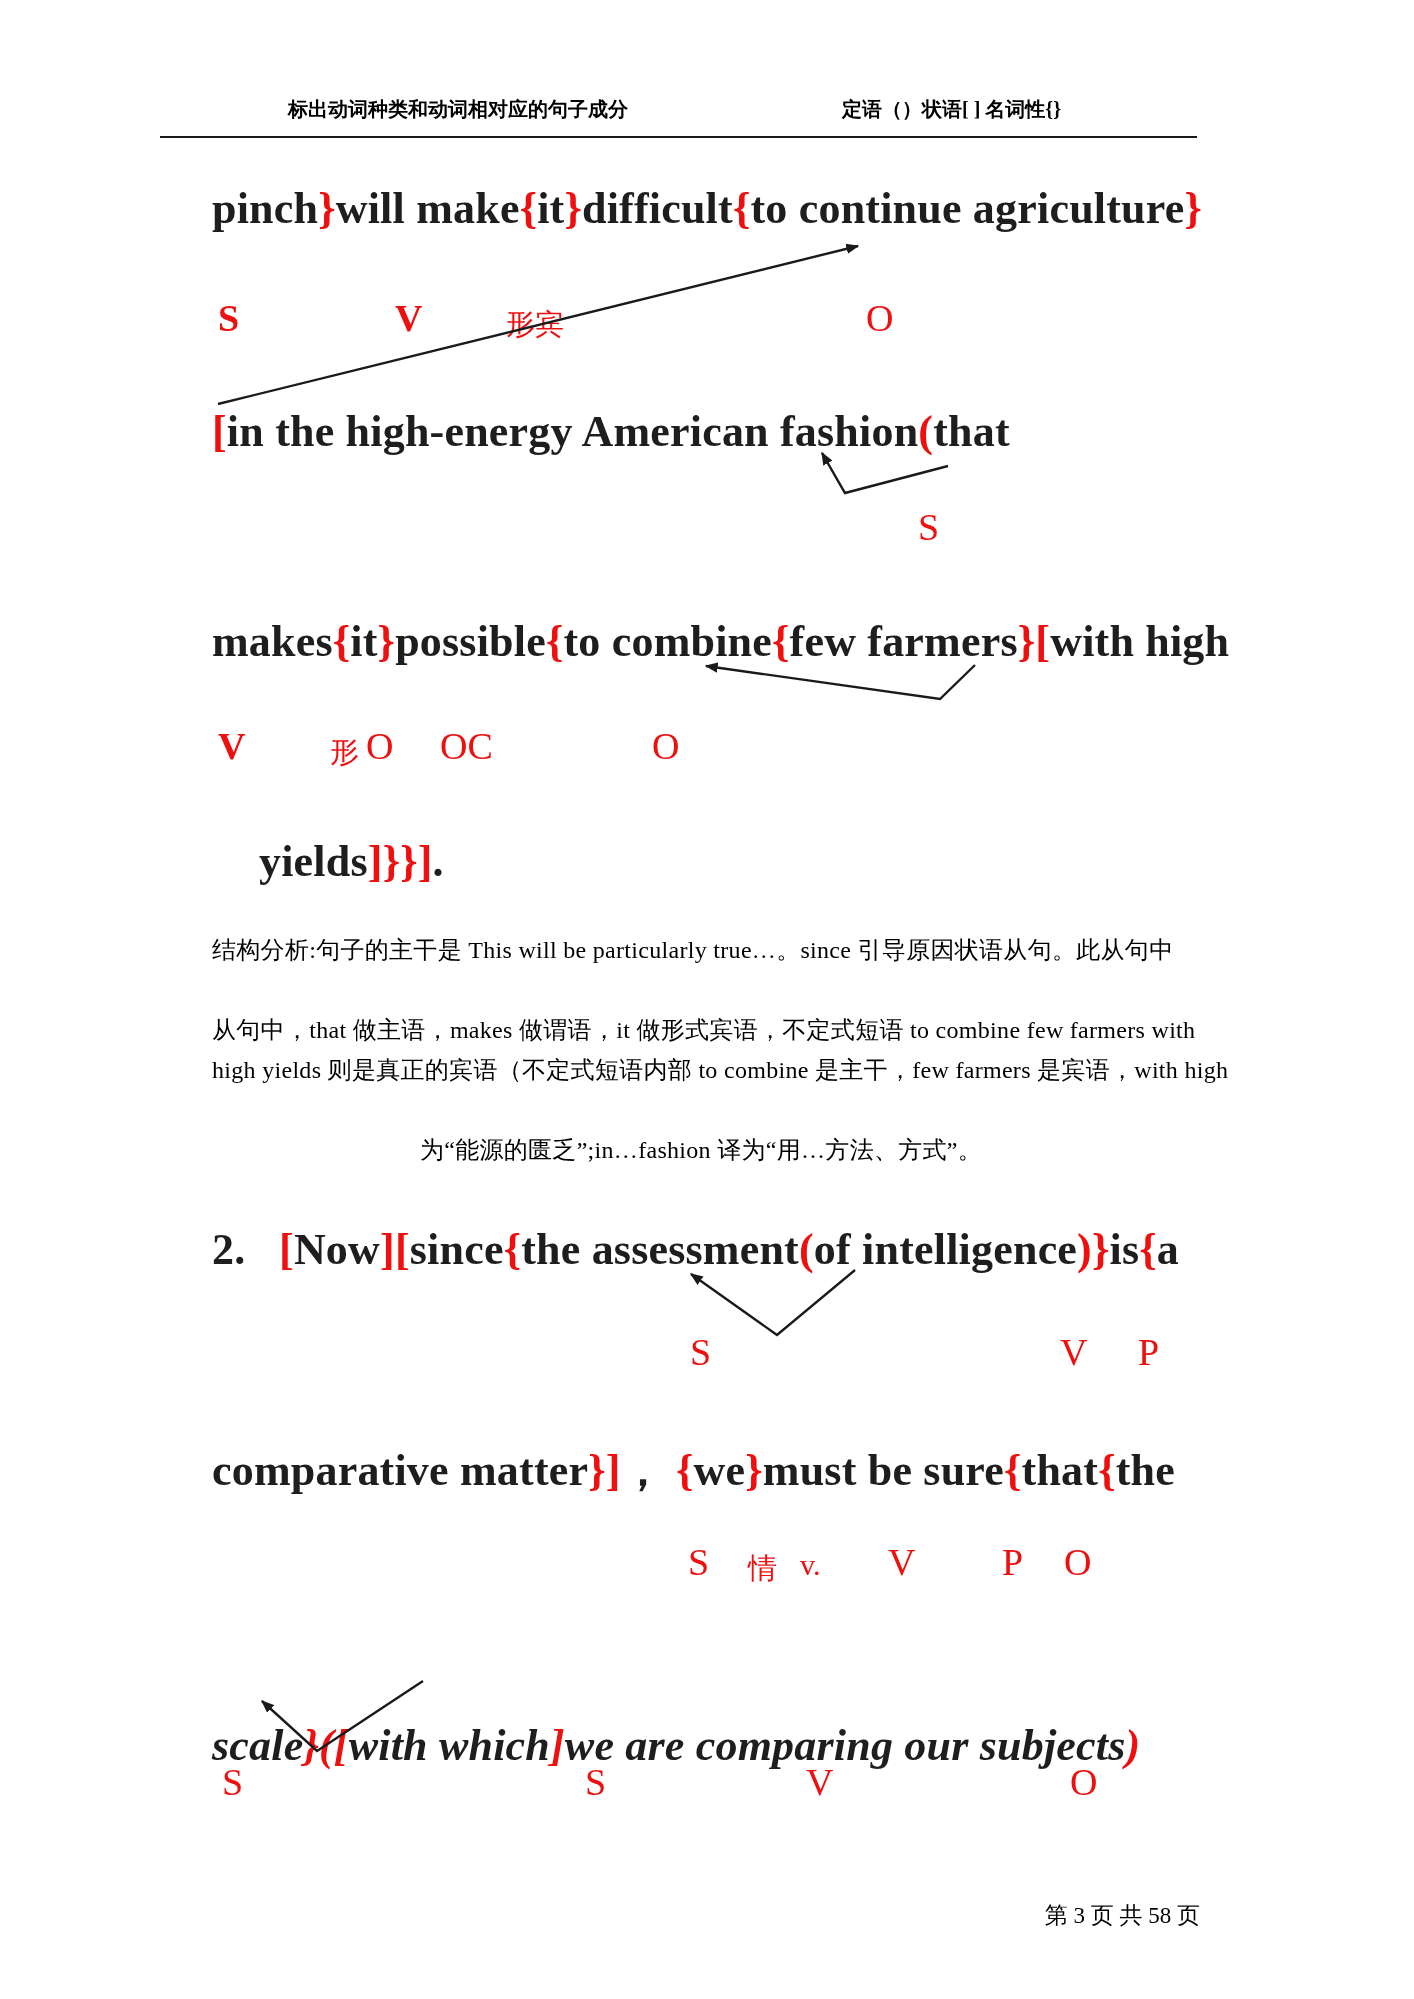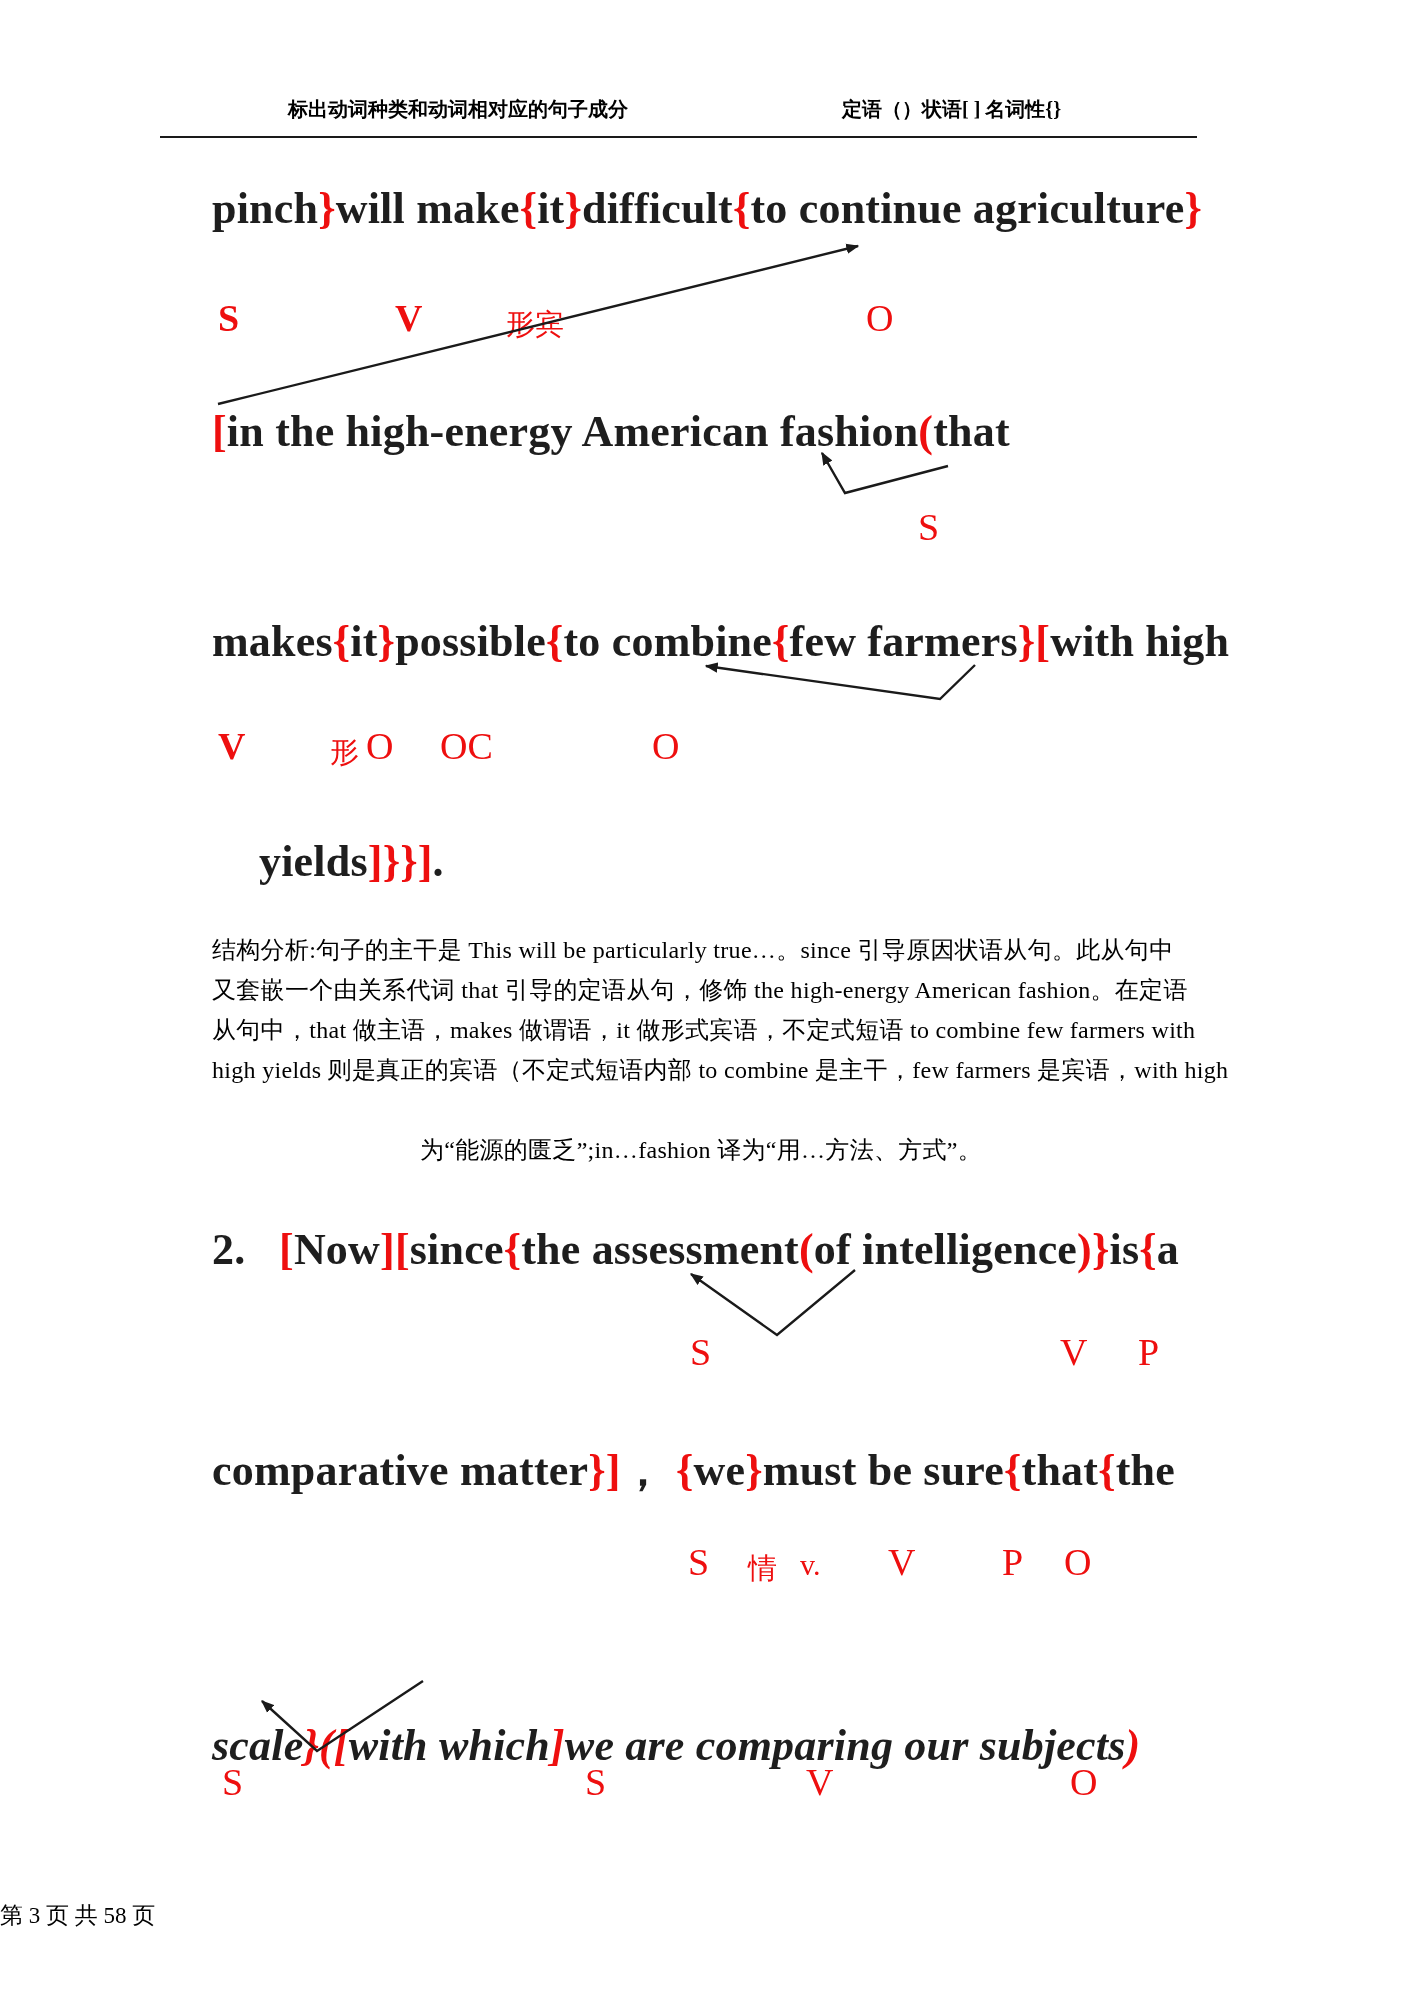--- a/index.html
+++ b/index.html
@@ -21,21 +21,21 @@
     font-family:"Liberation Serif","DejaVu Serif",serif;white-space:pre;
   }
   .glabel.bold{font-weight:bold;}
   .glabel.small{font-size:29px;top:9px;}
   .glabel.vsmall{font-size:30px;top:8px;}
   .para-line{
     position:absolute;left:212px;width:978px;font-size:24px;color:#000;
     white-space:pre;letter-spacing:0.3px;
   }
   .footer{
-    position:absolute;top:1900px;left:0;width:1200px;text-align:left;
+    position:absolute;top:1900px;left:0;width:1200px;text-align:right;
     font-size:23px;color:#000;white-space:pre;
   }
   #arrows{position:absolute;top:0;left:0;pointer-events:none;}
 </style>
 </head>
 <body>
 
 <div id="page">
 
   <div class="hdr" style="left:288px;">标出动词种类和动词相对应的句子成分</div>
@@ -63,21 +63,20 @@
       <span class="glabel bold" style="left: 218px;">V</span>
       <span class="glabel small" style="left: 330px;">形</span>
       <span class="glabel " style="left: 366px;">O</span>
       <span class="glabel " style="left: 440px;">OC</span>
       <span class="glabel " style="left: 652px;">O</span>
     </div>
 
   <div class="bigline" style="top:836px;margin-left:47px;"><span class="seg-b">yields</span><span class="seg-r">]}}]</span><span class="seg-b">.</span></div>
 
   <div class="para-line" style="top:934px;">结构分析:句子的主干是 This will be particularly true…。since 引导原因状语从句。此从句中</div>
-  <div class="para-line" style="top:974px;">又套嵌一个由关系代词 that 引导的定语从句，修饰 the high-energy American fashion。在定语</div>
   <div class="para-line" style="top:1014px;">从句中，that 做主语，makes 做谓语，it 做形式宾语，不定式短语 to combine few farmers with</div>
   <div class="para-line" style="top:1054px;">high yields 则是真正的宾语（不定式短语内部 to combine 是主干，few farmers 是宾语，with high</div>
   <div class="para-line" style="top:1134px;text-align:center;">为“能源的匮乏”;in…fashion 译为“用…方法、方式”。</div>
 
   <div class="bigline" style="top:1224px;"><span class="seg-b">2.</span><span class="seg-b">   </span><span class="seg-r">[</span><span class="seg-b">Now</span><span class="seg-r">]</span><span class="seg-r">[</span><span class="seg-b">since</span><span class="seg-r">{</span><span class="seg-b">the assessment</span><span class="seg-r">(</span><span class="seg-b">of intelligence</span><span class="seg-r">)</span><span class="seg-r">}</span><span class="seg-b">is</span><span class="seg-r">{</span><span class="seg-b">a</span></div>
 
   <div class="lblrow" style="top:1330px;">
       <span class="glabel " style="left: 690px;">S</span>
       <span class="glabel " style="left: 1060px;">V</span>
       <span class="glabel " style="left: 1138px;">P</span>

